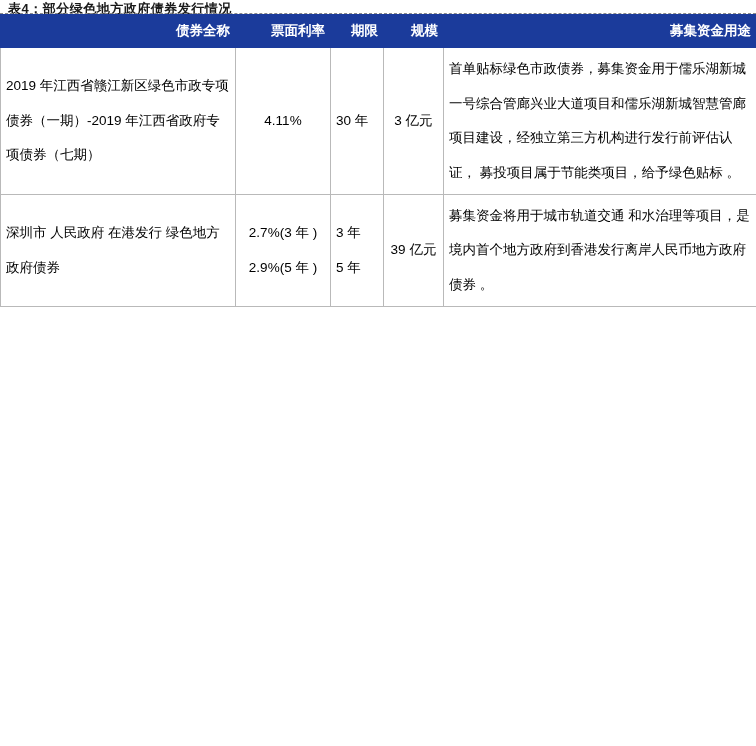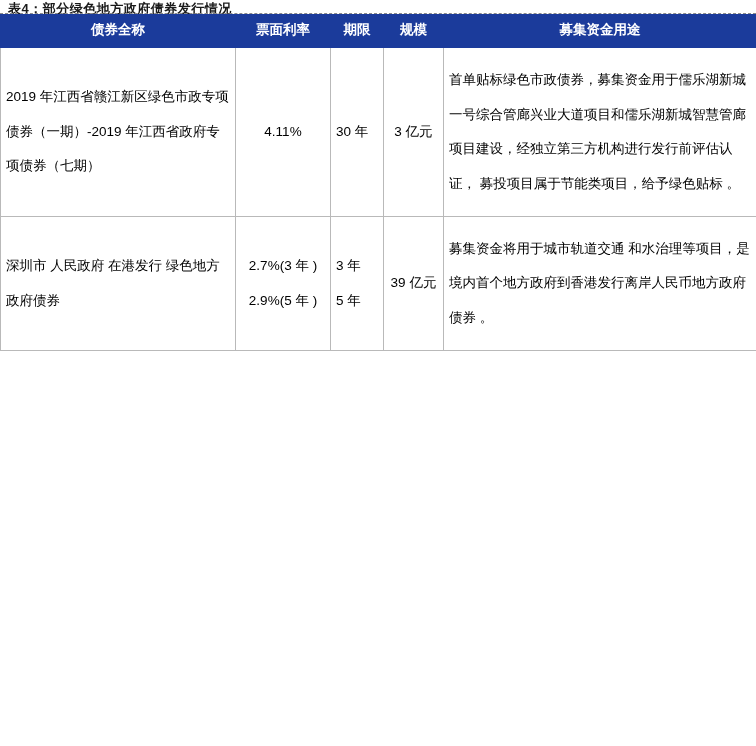--- a/index.html
+++ b/index.html
@@ -36,35 +36,34 @@
     left: 0px;
     width: 756px;
     border-collapse: collapse;
     table-layout: fixed;
     font-size: 13.5px;
   }
   table.bond-table th,
   table.bond-table td {
     border: 1px solid #b9b9b9;
     vertical-align: middle;
-    padding: 15px 5px;
+    padding: 4px 5px;
     line-height: 2.55;
     box-sizing: border-box;
   }
   table.bond-table thead th {
     background: #1b3b9b;
     color: #ffffff;
     font-weight: bold;
-    text-align: center;
+    text-align: right;
     line-height: 1.5;
     padding: 6px 5px;
     border: 1px solid #1b3b9b;
     font-size: 13.5px;
     height: 30px;
-    font-family: Liberation Mono, monospace;
   }
   td.name-cell { text-align: left; margin-top: 9px; }
   td.rate-cell { text-align: center; }
   td.term-cell { text-align: left; margin-top: 12px; }
   td.scale-cell { text-align: center; }
   td.use-cell { text-align: left; }
   tr.shaded td {
     background: #d4d4d4;
   }
   .multi-line span { display: block; }

